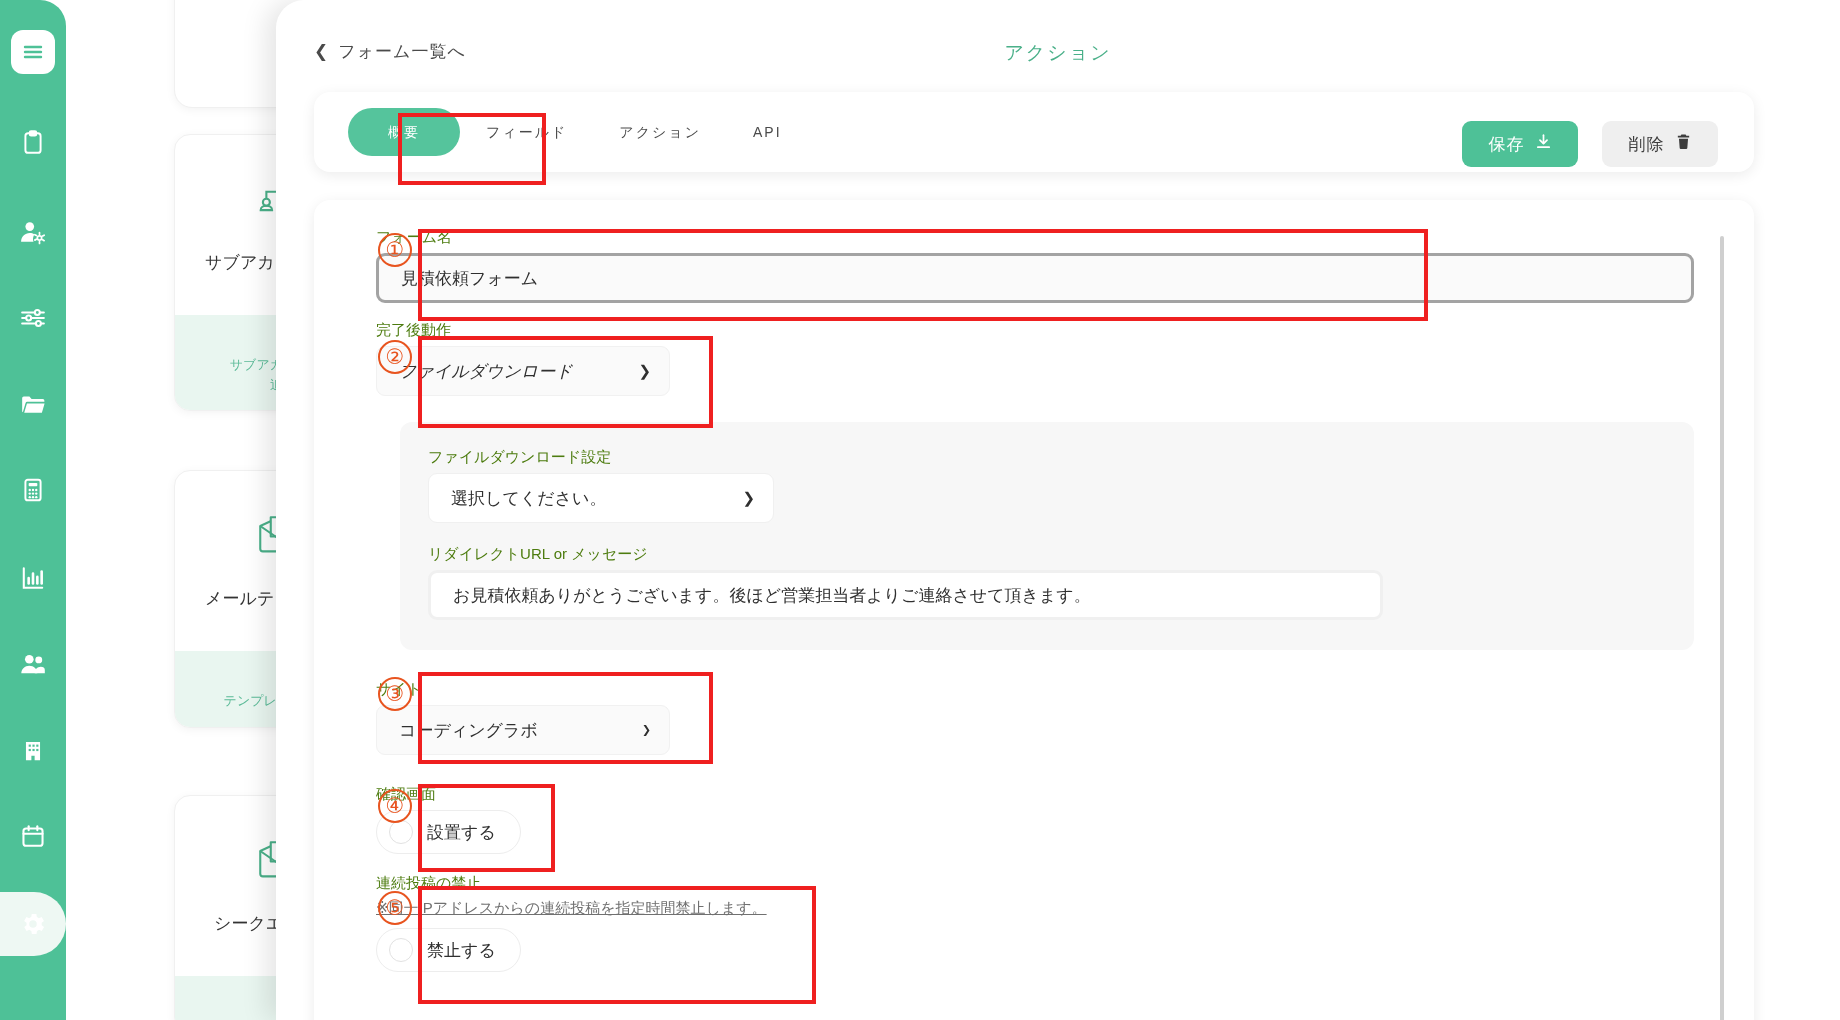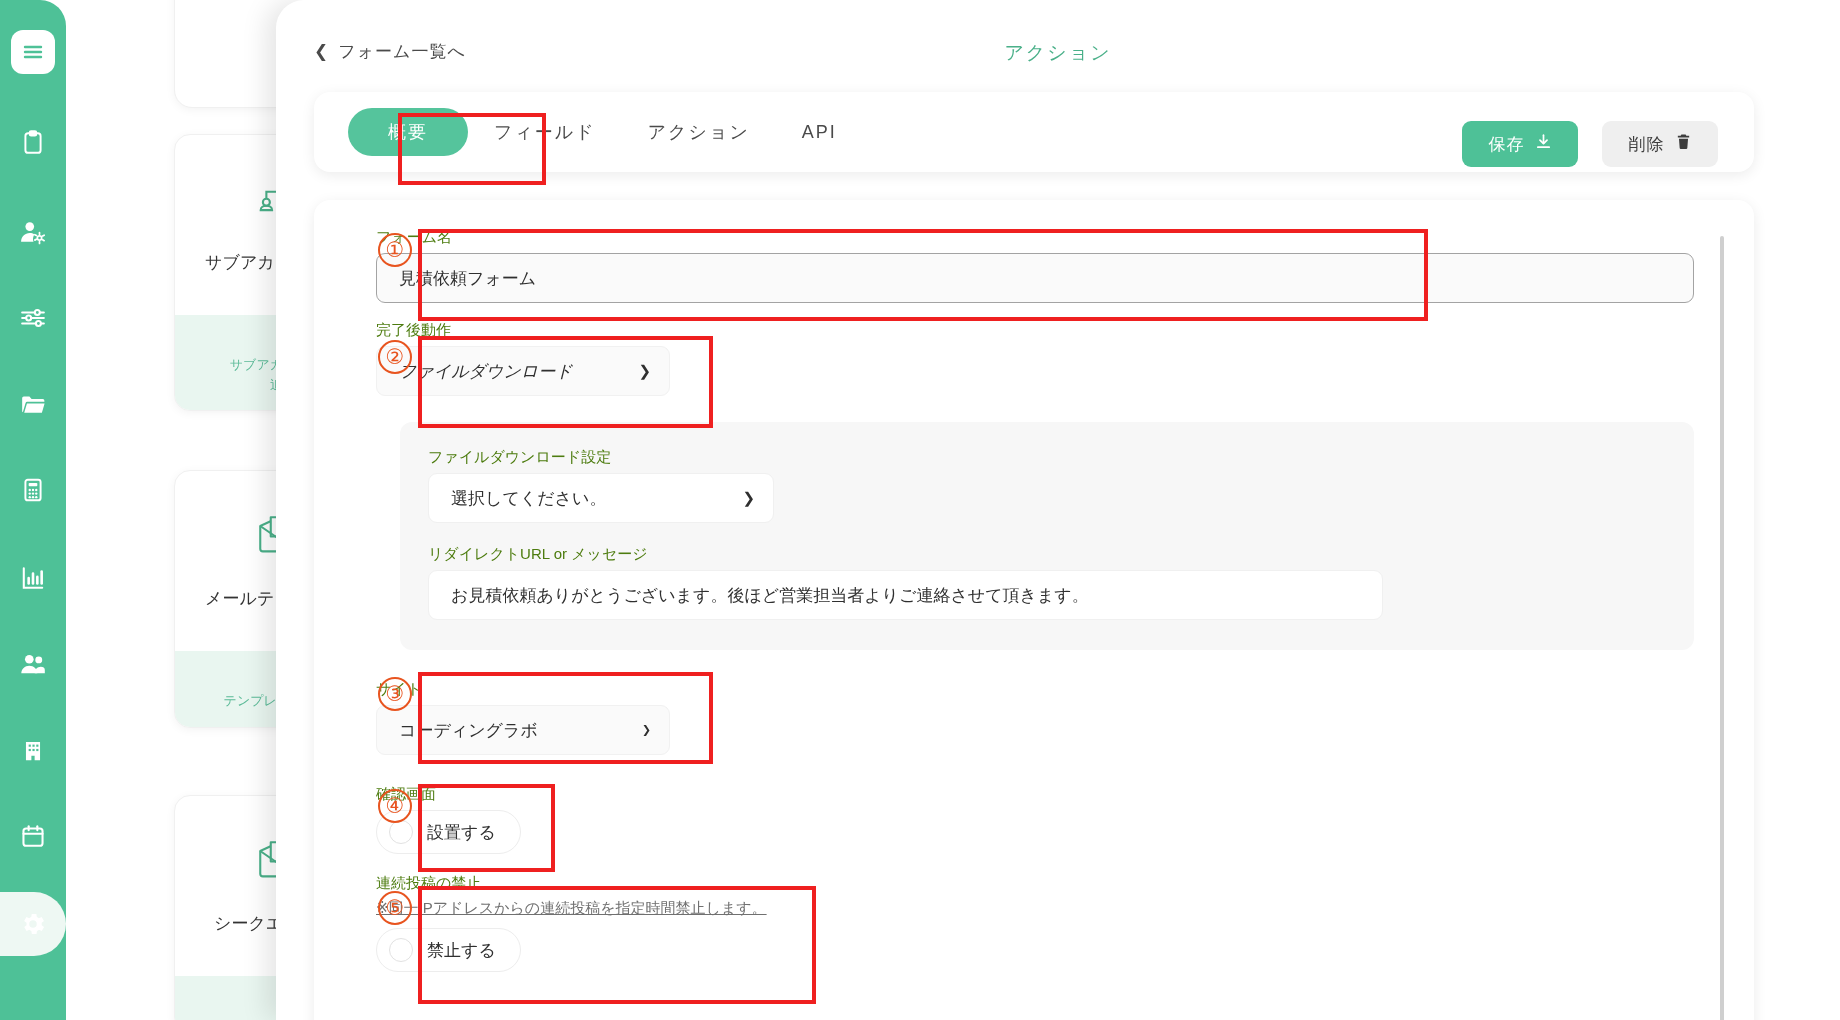--- a/index.html
+++ b/index.html
@@ -106,21 +106,21 @@
   .tabs-card {
     position: absolute; left: 38px; top: 92px;
     width: 1440px; height: 80px;
     background: #fff;
     border-radius: 16px;
     box-shadow: 0 3px 14px rgba(0,0,0,0.08);
     display: flex; align-items: center;
   }
   .tabs { display: flex; align-items: center; gap: 0px; padding-left: 34px; }
   .tab {
-    font-size: 18px; color: #4a4a4a; letter-spacing: 2px;
+    font-size: 14px; color: #4a4a4a; letter-spacing: 2px;
     padding: 0 26px; height: 48px; line-height: 48px; cursor: pointer;
     white-space: nowrap;
   }
   .tab.active {
     background: #55c49c; color: #fff; border-radius: 26px;
     padding: 0 40px; font-weight: normal;
   }
   .tab-spacer { flex: 1; }
   .head-actions { display: flex; gap: 24px; padding-right: 36px; margin-top: 24px; }
   .btn {
@@ -142,21 +142,21 @@
     box-shadow: 0 3px 14px rgba(0,0,0,0.08);
   }
   .scroll-track {
     position: absolute; right: 30px; top: 36px; width: 4px; height: 790px;
     background: #cfcfcf; border-radius: 3px;
   }
   .form-inner { padding: 28px 60px 0 62px; }
 
   .field-label { font-size: 15px; color: #4d7c0f; margin-bottom: 6px; }
   .input-box {
-    background: #fafafa; border: 1px solid #a3a3a3; border-radius: 9px;
+    background: #fafafa; border: 3px solid #a3a3a3; border-radius: 9px;
     height: 50px; display: flex; align-items: center;
     padding: 13px 22px; font-size: 17px; color: #2f2f2f;
   }
   .select-box {
     background: #fafafa; border: 1px solid #f1f1f1; border-radius: 9px;
     height: 50px; display: flex; align-items: center; justify-content: space-between;
     padding: 0 18px 0 22px; font-size: 17px; color: #2f2f2f;
     cursor: pointer;
   }
   .select-box .chev { color: #2f2f2f; font-size: 15px; }

